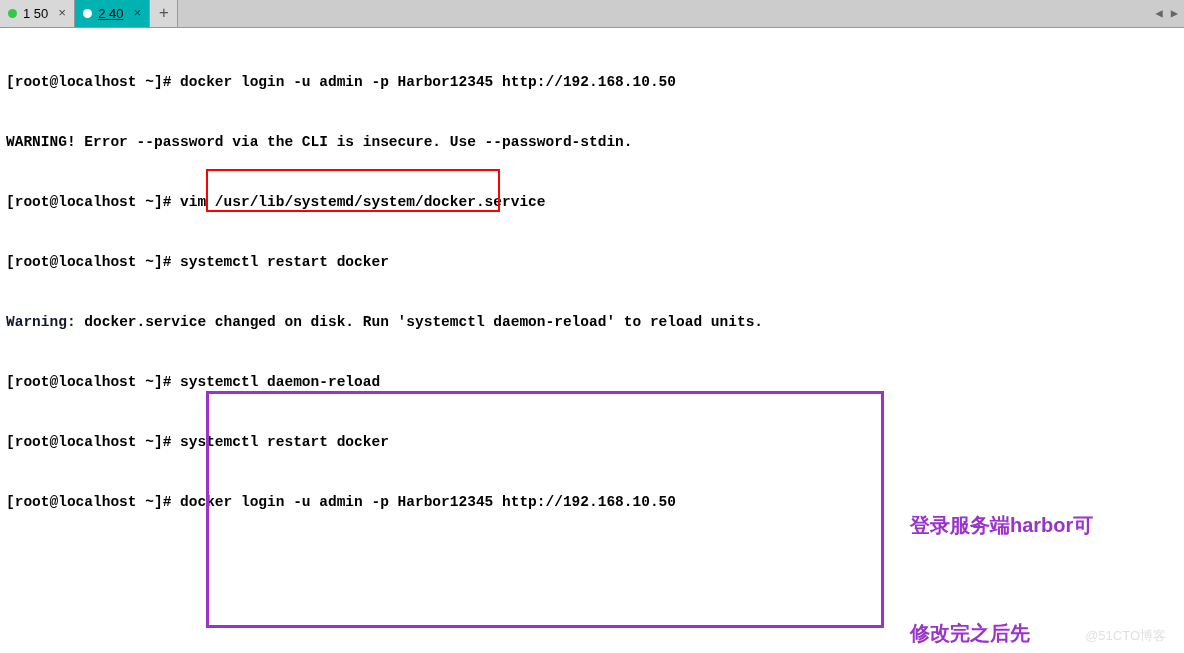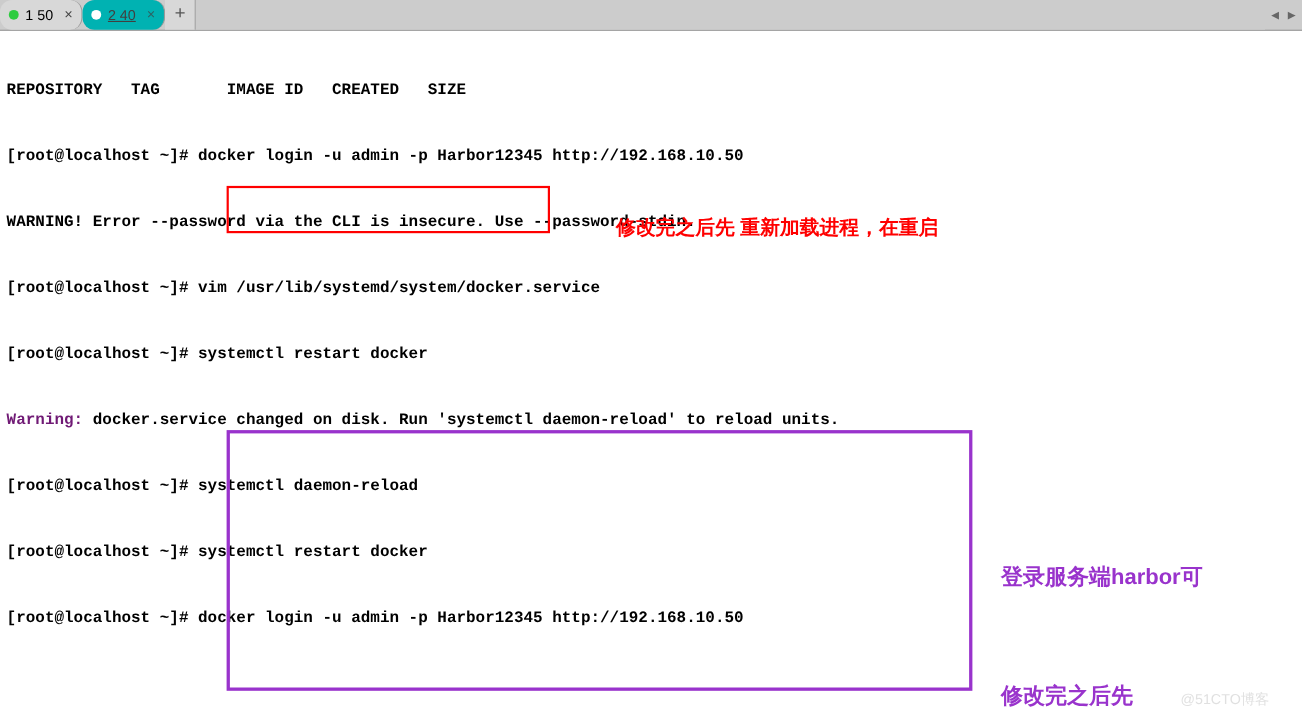--- a/index.html
+++ b/index.html
@@ -20,25 +20,24 @@
       border-bottom: 1px solid #999;
     }
     .tab {
       display: flex;
       align-items: center;
       padding: 0 8px;
       gap: 6px;
       border-right: 1px solid #999;
       font-size: 13px;
       background: #d8d8d8;
-      border-radius: 11px;
     }
     .tab.active {
       background: #00b2b2;
-      color: #404040;
+      color: #000000;
     }
     .tab.active .tab-label { text-decoration: underline; }
     .dot { width: 9px; height: 9px; border-radius: 50%; }
     .dot.green { background: #2ecc40; }
     .dot.white { background: #fff; }
     .tab-label { font-family: sans-serif; }
     .tab-close { margin-left: 4px; opacity: 0.7; }
     .new-tab {
       width: 28px;
       display: flex;
@@ -59,21 +58,21 @@
       font-size: 12px;
     }
     .terminal {
       padding: 4px 6px;
       line-height: 20px;
       white-space: pre;
       font-weight: bold;
       position: relative;
     }
     .line { display: block; position: relative; }
-    .warn { color: #701a75; }
+    .warn { color: #0f172a; }
     .red-box {
       position: absolute;
       border: 2px solid #ff0000;
       pointer-events: none;
     }
     .purple-box {
       position: absolute;
       border: 3px solid #9933cc;
       pointer-events: none;
     }
@@ -87,21 +86,21 @@
     .anno-purple {
       position: absolute;
       color: #9933cc;
       font-family: 'Microsoft YaHei', sans-serif;
       font-size: 20px;
       font-weight: bold;
       line-height: 36px;
     }
     .watermark {
       position: absolute;
-      right: 30px;
+      right: 18px;
       bottom: 8px;
       color: #ccc;
       font-family: sans-serif;
       font-size: 13px;
       opacity: 0.6;
     }
   </style>
 </head>
 <body>
 
@@ -120,21 +119,20 @@
     <span>+</span>
   </div>
   <div class="tab-spacer"></div>
   <div class="nav-arrows">
     <span>◀</span>
     <span>▶</span>
   </div>
 </div>
 
 <div class="terminal">
-  <span class="line">REPOSITORY   TAG       IMAGE ID   CREATED   SIZE</span>
   <span class="line">[root@localhost ~]# docker login -u admin -p Harbor12345 http://192.168.10.50</span>
   <span class="line">WARNING! Error --password via the CLI is insecure. Use --password-stdin.</span>
   <span class="line">[root@localhost ~]# vim /usr/lib/systemd/system/docker.service</span>
   <span class="line">[root@localhost ~]# systemctl restart docker</span>
   <span class="line"><span class="warn">Warning:</span><span> docker.service changed on disk. Run 'systemctl daemon-reload' to reload units.</span></span>
   <span class="line">[root@localhost ~]# systemctl daemon-reload</span>
   <span class="line">[root@localhost ~]# systemctl restart docker</span>
   <span class="line">[root@localhost ~]# docker login -u admin -p Harbor12345 http://192.168.10.50</span>
   
   
@@ -149,23 +147,20 @@
   
   
   
   
   
   
   
   
 
   <div class="red-box" style="left:206px; top:141px; width:294px; height:43px;"></div>
-  <div class="anno-red" style="left:540px; top:149px;">
-    <span>修改完之后先</span> <span>重新加载进程，在重启</span>
-  </div>
 
   <div class="purple-box" style="left:206px; top:363px; width:678px; height:237px;"></div>
   <div class="anno-purple" style="left:910px; top:407px;">
     <div>登录服务端harbor可</div>
     <div>修改完之后先</div>
   </div>
 </div>
 
 <div class="watermark">@51CTO博客</div>
 

